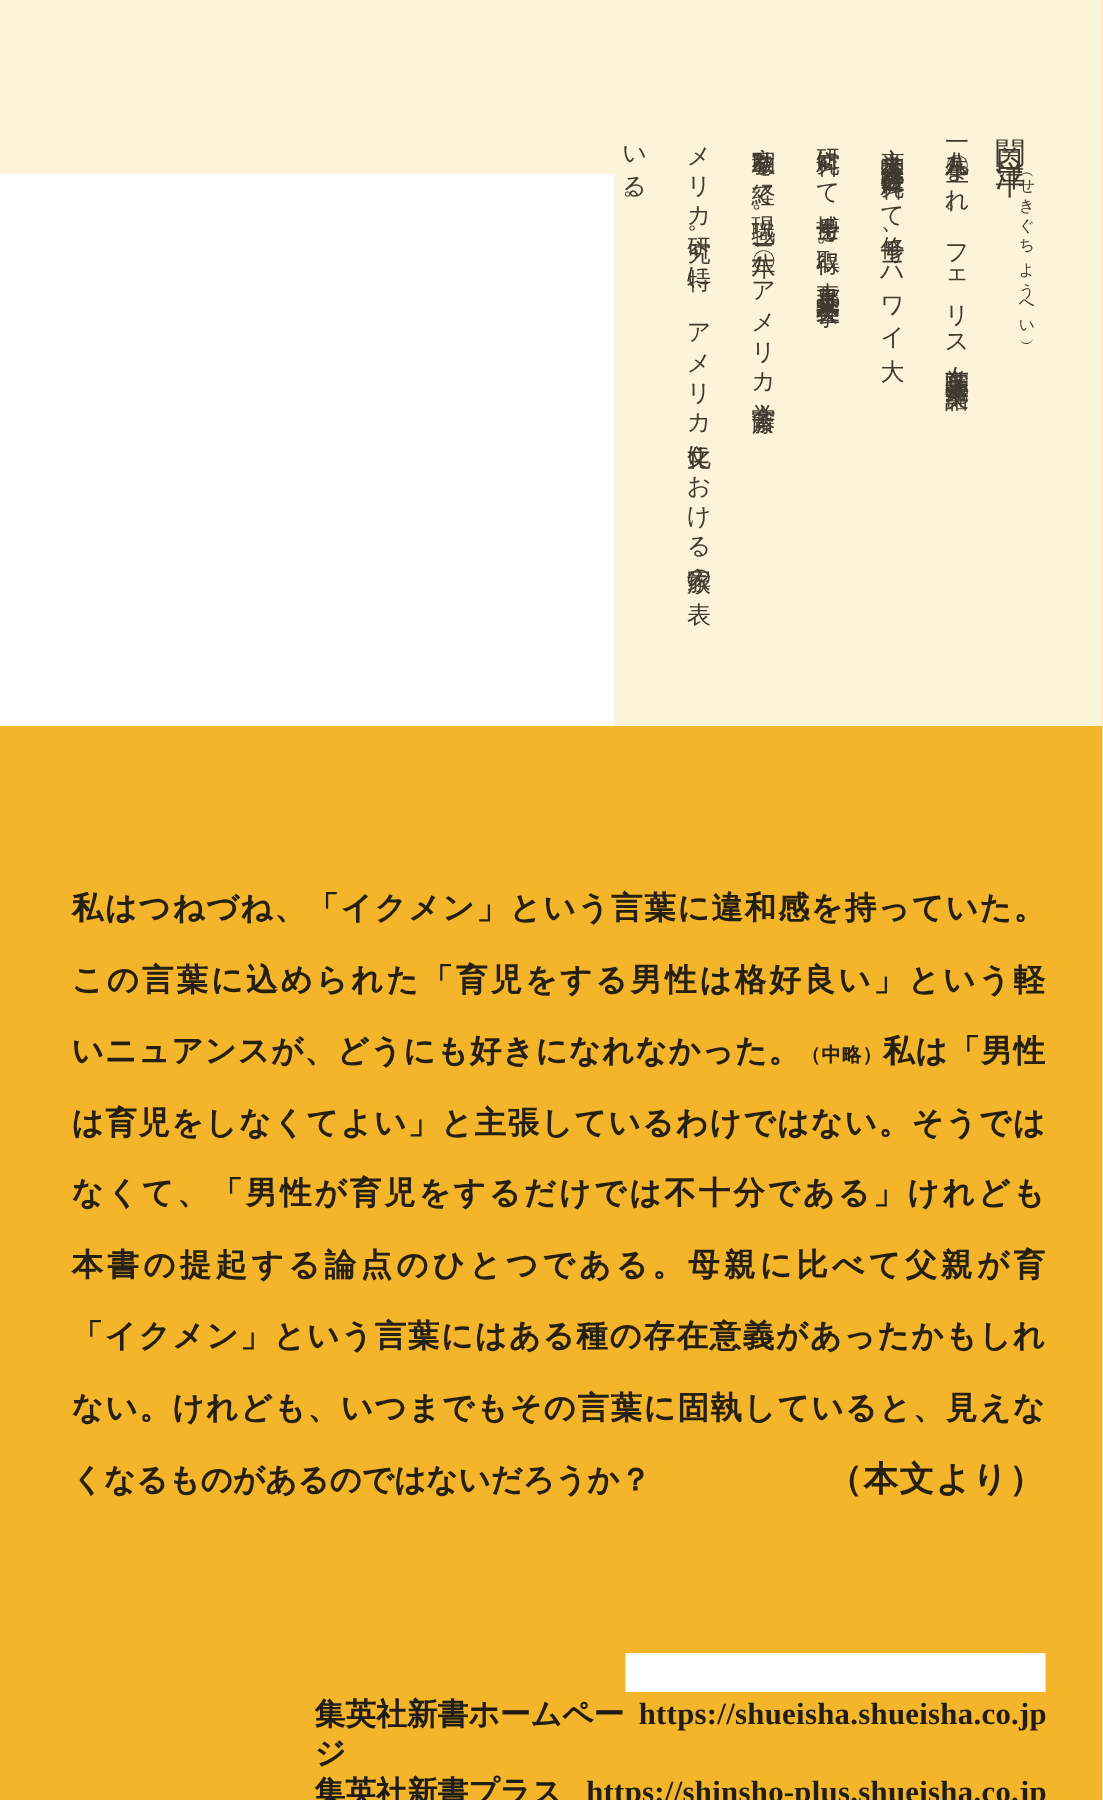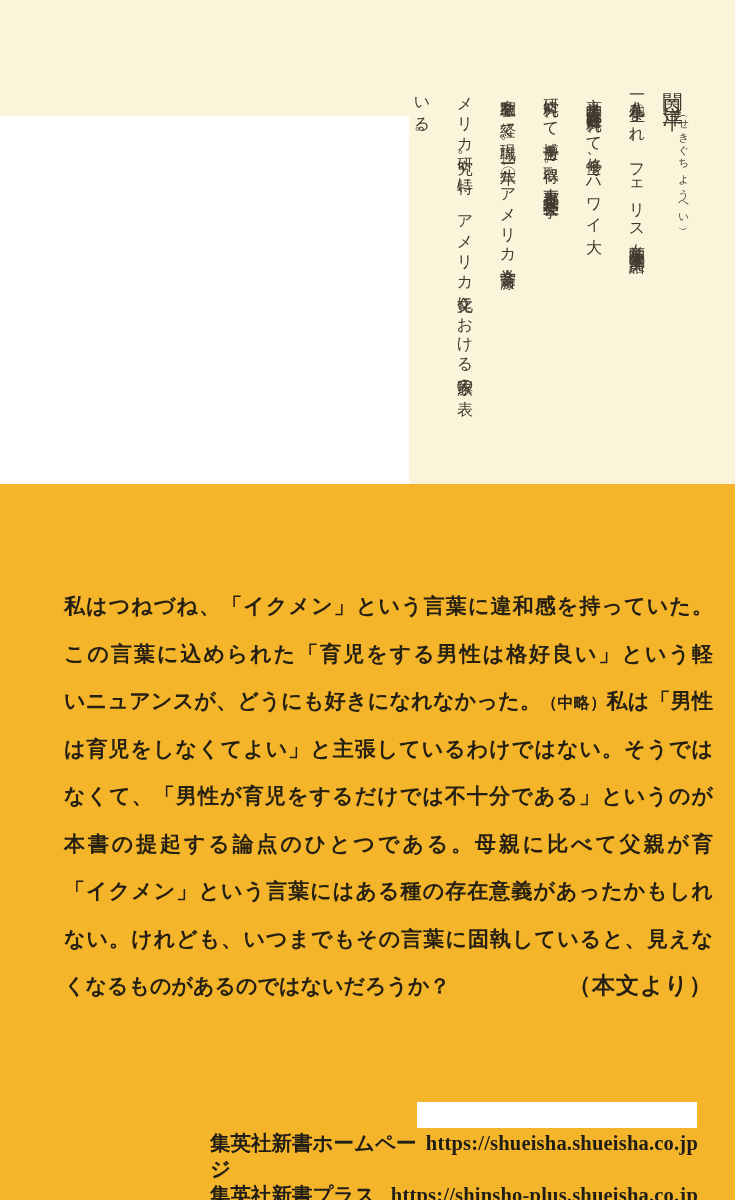--- a/index.html
+++ b/index.html
@@ -33,28 +33,28 @@
   .bio-body{
     position:absolute; top:86px; right:76px; height:397px; overflow:hidden;
     writing-mode:vertical-rl; -webkit-writing-mode:vertical-rl;
     font-family:"Liberation Serif","DejaVu Serif",serif;
     color:var(--bio_ink,#403a2f);
     font-size:16px; letter-spacing:1.5px; line-height:43px;
   }
   .bio-col{white-space:nowrap;}
   
   .quote{
-    position:absolute; left:64px; width:649px; top:582px;
+    position:absolute; left:48px; width:649px; top:582px;
     color:var(--quote_ink,#262012); font-weight:700; font-size:21px;
   }
   .q-line{
     height:47.5px; line-height:47.5px;
     text-align:justify; text-align-last:justify;
   }
-  .q-line .chu{font-size:16px;font-family:Liberation Serif, serif;}
+  .q-line .chu{font-size:13px;font-family:Liberation Serif, serif;}
   .q-last{
     height:47.5px; line-height:47.5px;
     display:flex; justify-content:space-between; align-items:baseline;
     text-align:right; text-align-last:auto;
   }
   .q-last .attr{font-size:23px; letter-spacing:1px;}
   
   .white-bar{
     position:absolute; left:417px; top:1102px; width:280px; height:26px;
     background:var(--white,#fff);
@@ -87,21 +87,21 @@
     <div class="bio-col">室助教を経て現職。二〇一八年、アメリカ学会斎藤</div>
     <div class="bio-col">メリカ研究。特に、アメリカ文化における家族の表</div>
     <div class="bio-col">いる。</div>
   </div>
 
   <div class="quote">
     <div class="q-line">私はつねづね、「イクメン」という言葉に違和感を持っていた。</div>
     <div class="q-line">この言葉に込められた「育児をする男性は格好良い」という軽</div>
     <div class="q-line"><span>いニュアンスが、どうにも好きになれなかった。</span><span class="chu">（中略）</span><span>私は「男性</span></div>
     <div class="q-line">は育児をしなくてよい」と主張しているわけではない。そうでは</div>
-    <div class="q-line">なくて、「男性が育児をするだけでは不十分である」というのが</div>
+    <div class="q-line">なくて、「男性が育児をするだけでは不十分である」けれども</div>
     <div class="q-line">本書の提起する論点のひとつである。母親に比べて父親が育</div>
     <div class="q-line">「イクメン」という言葉にはある種の存在意義があったかもしれ</div>
     <div class="q-line">ない。けれども、いつまでもその言葉に固執していると、見えな</div>
     <div class="q-last">
       <span>くなるものがあるのではないだろうか？</span>
       <span class="attr">（本文より）</span>
     </div>
   </div>
 
   <div class="white-bar"></div>

